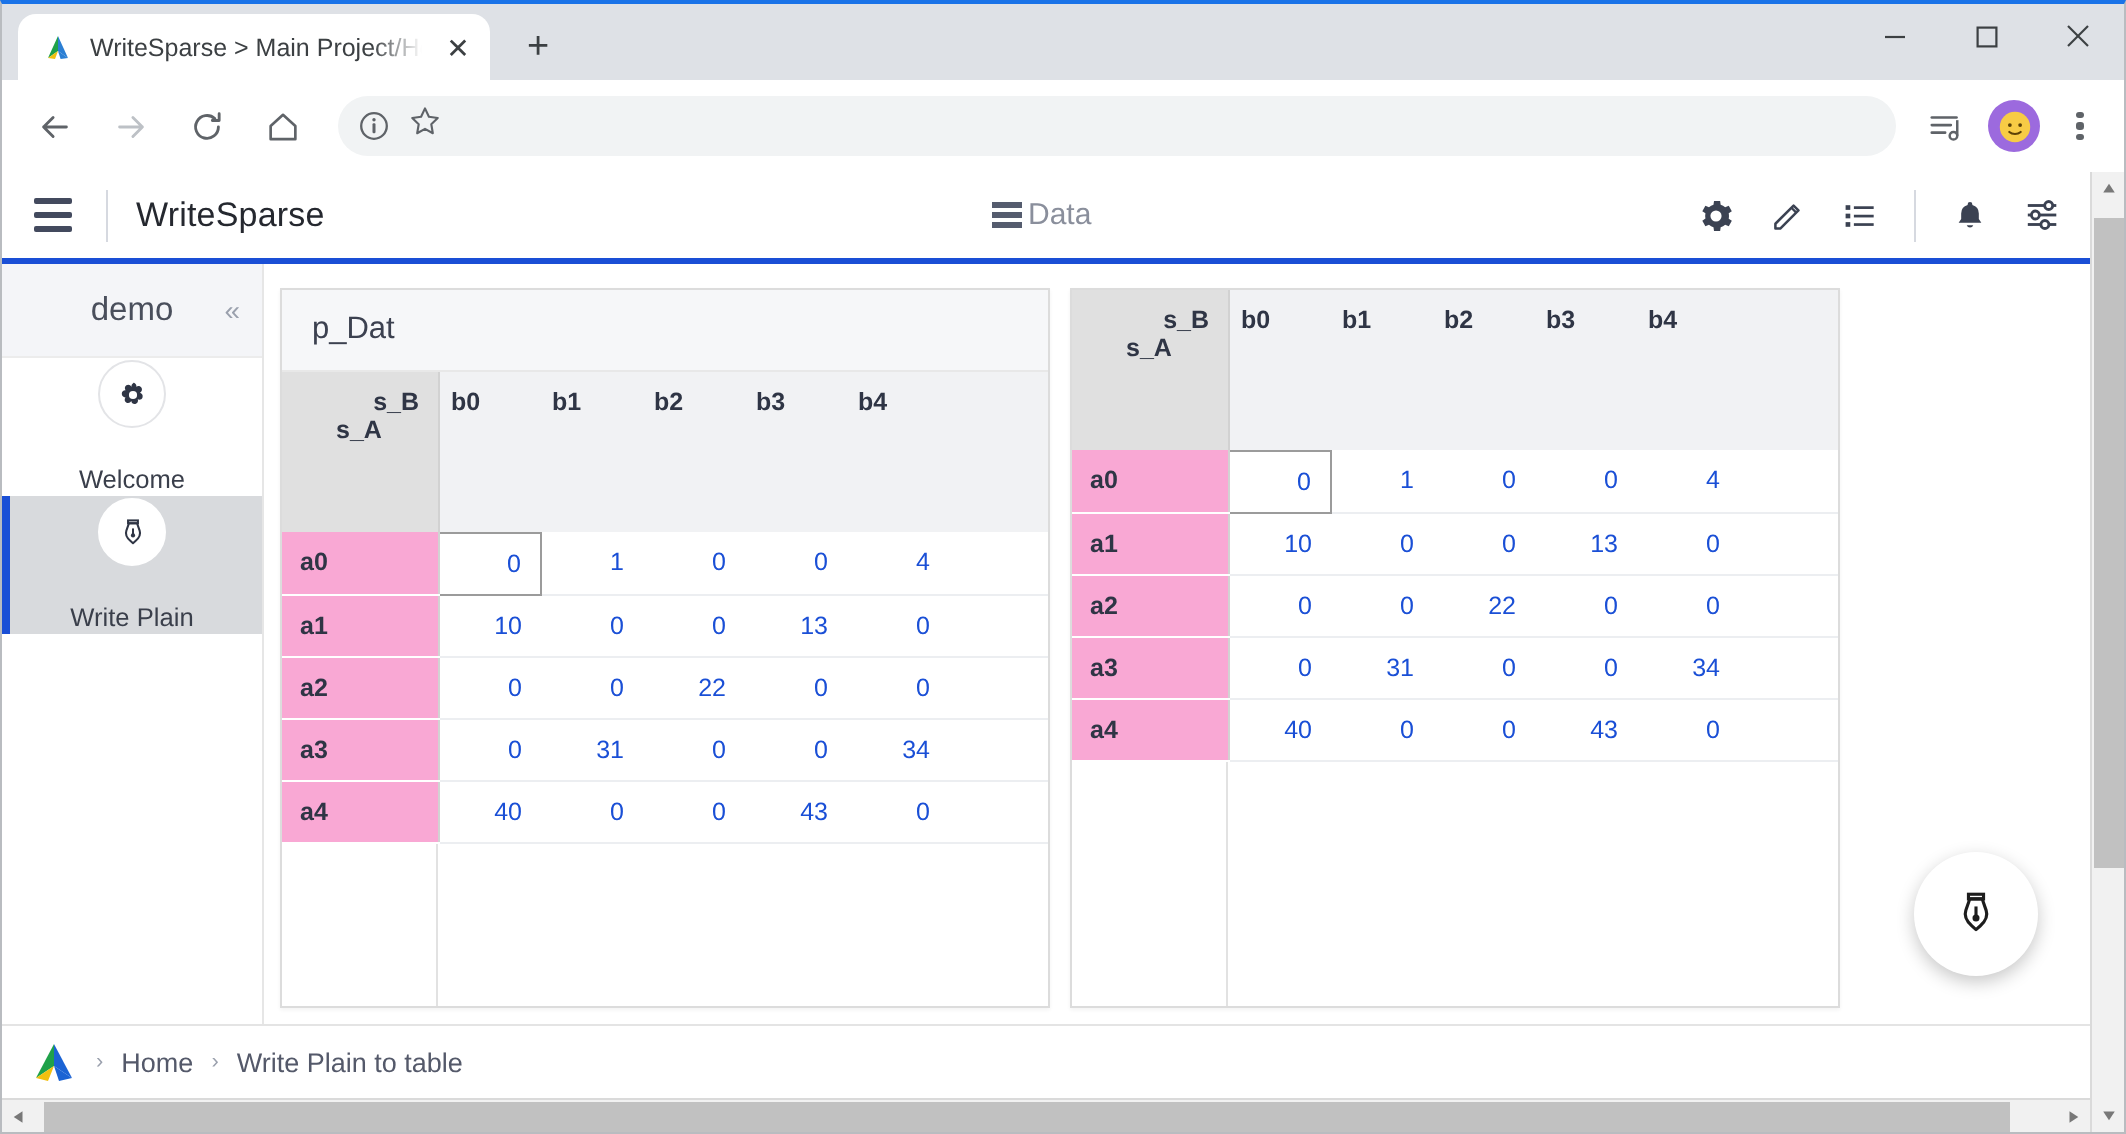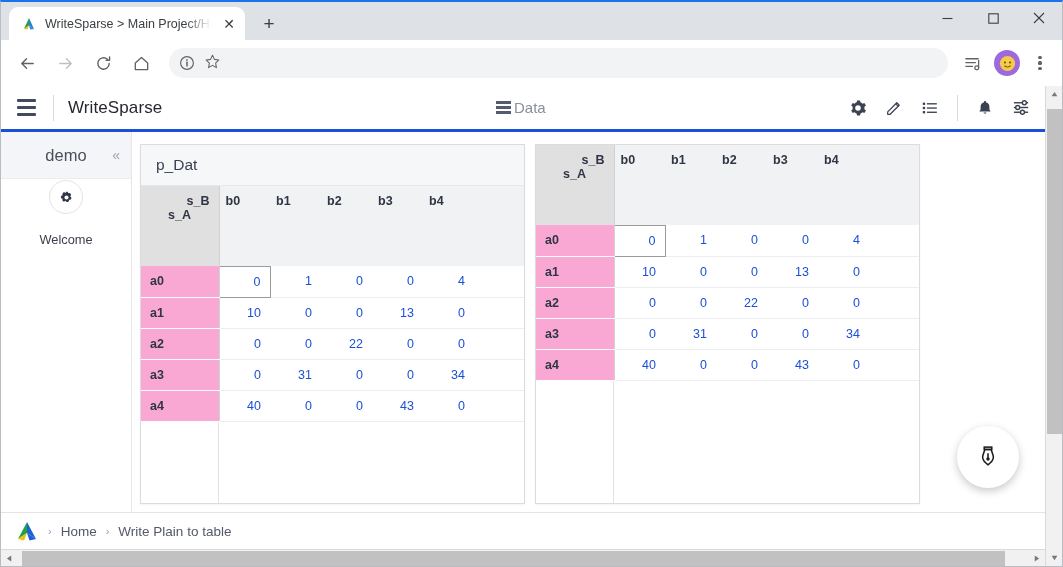--- a/index.html
+++ b/index.html
@@ -592,20 +592,31 @@
           <div class="sb-item">
             <span class="sb-icon-circle">
               <svg width="17" height="17" viewBox="0 0 20 20">
                 <path d="M10 2.8c1.3 0 2.2 1.1 2 2.3 1-.7 2.4-.4 3 .7.6 1 .2 2.4-.9 2.9 1.2.3 1.9 1.5 1.5 2.7-.4 1.1-1.7 1.7-2.8 1.1.5 1.2-.2 2.5-1.4 2.8-1.2.3-2.3-.5-2.4-1.7-.6 1.1-2 1.5-3 .8-1-.7-1.2-2.1-.4-3-1.2.1-2.2-.9-2.2-2.1 0-1.2 1.1-2.2 2.3-2-.8-.9-.6-2.3.4-3 1-.7 2.4-.3 3 .8-.1-1.3.8-2.3 1.9-2.3z" fill="#2f3545"></path>
                 <circle cx="10" cy="10" r="2.4" fill="#ffffff"></circle>
               </svg>
             </span>
             <span class="sb-label">Welcome</span>
           </div>
 
+          <div class="sb-item active">
+            <span class="sb-icon-circle">
+              <svg width="17" height="17" viewBox="0 0 20 20">
+                <rect x="7.1" y="2.6" width="5.8" height="1.7" fill="none" stroke="#2f3545" stroke-width="1.2"></rect>
+                <path d="M7.6 4.3 6.1 8.6c-.7 2 .4 4.3 2.3 6l1.6 1.4 1.6-1.4c1.9-1.7 3-4 2.3-6l-1.5-4.3z" fill="none" stroke="#2f3545" stroke-width="1.2" stroke-linejoin="round"></path>
+                <path d="M10 7.3v4.6" stroke="#2f3545" stroke-width="1.2"></path>
+                <circle cx="10" cy="11.4" r="1.25" fill="#2f3545"></circle>
+              </svg>
+            </span>
+            <span class="sb-label">Write Plain</span>
+          </div>
 
 
         </div>
 
         <div class="main">
 
           <div class="panel">
             <div class="panel-title">p_Dat</div>
             <div class="grid-wrap">
               <table class="grid">

